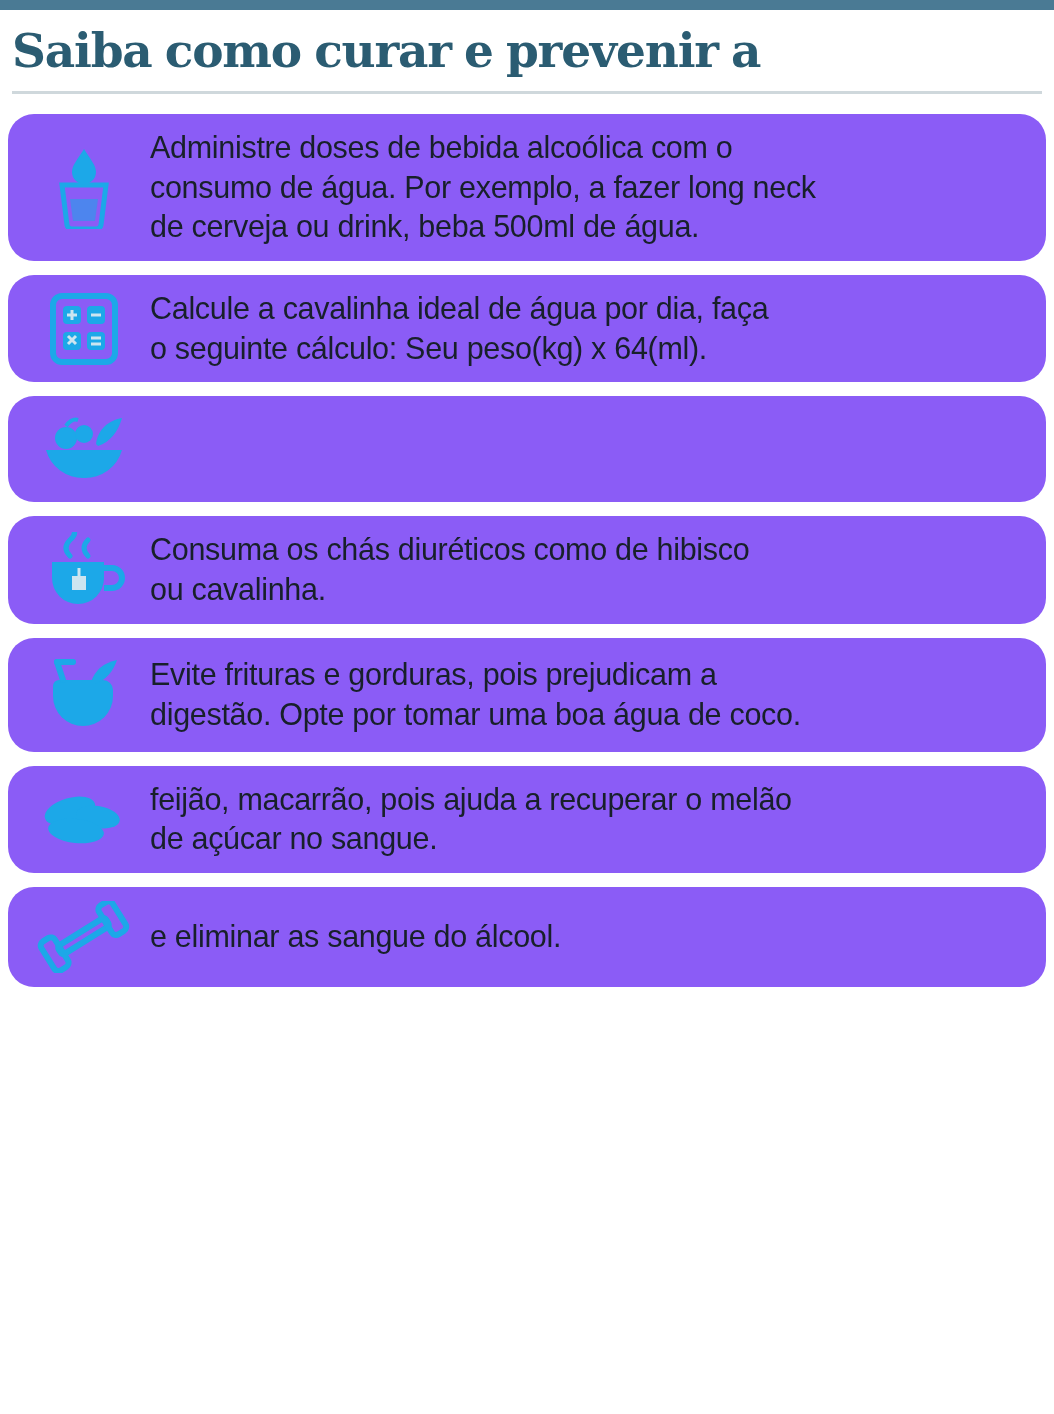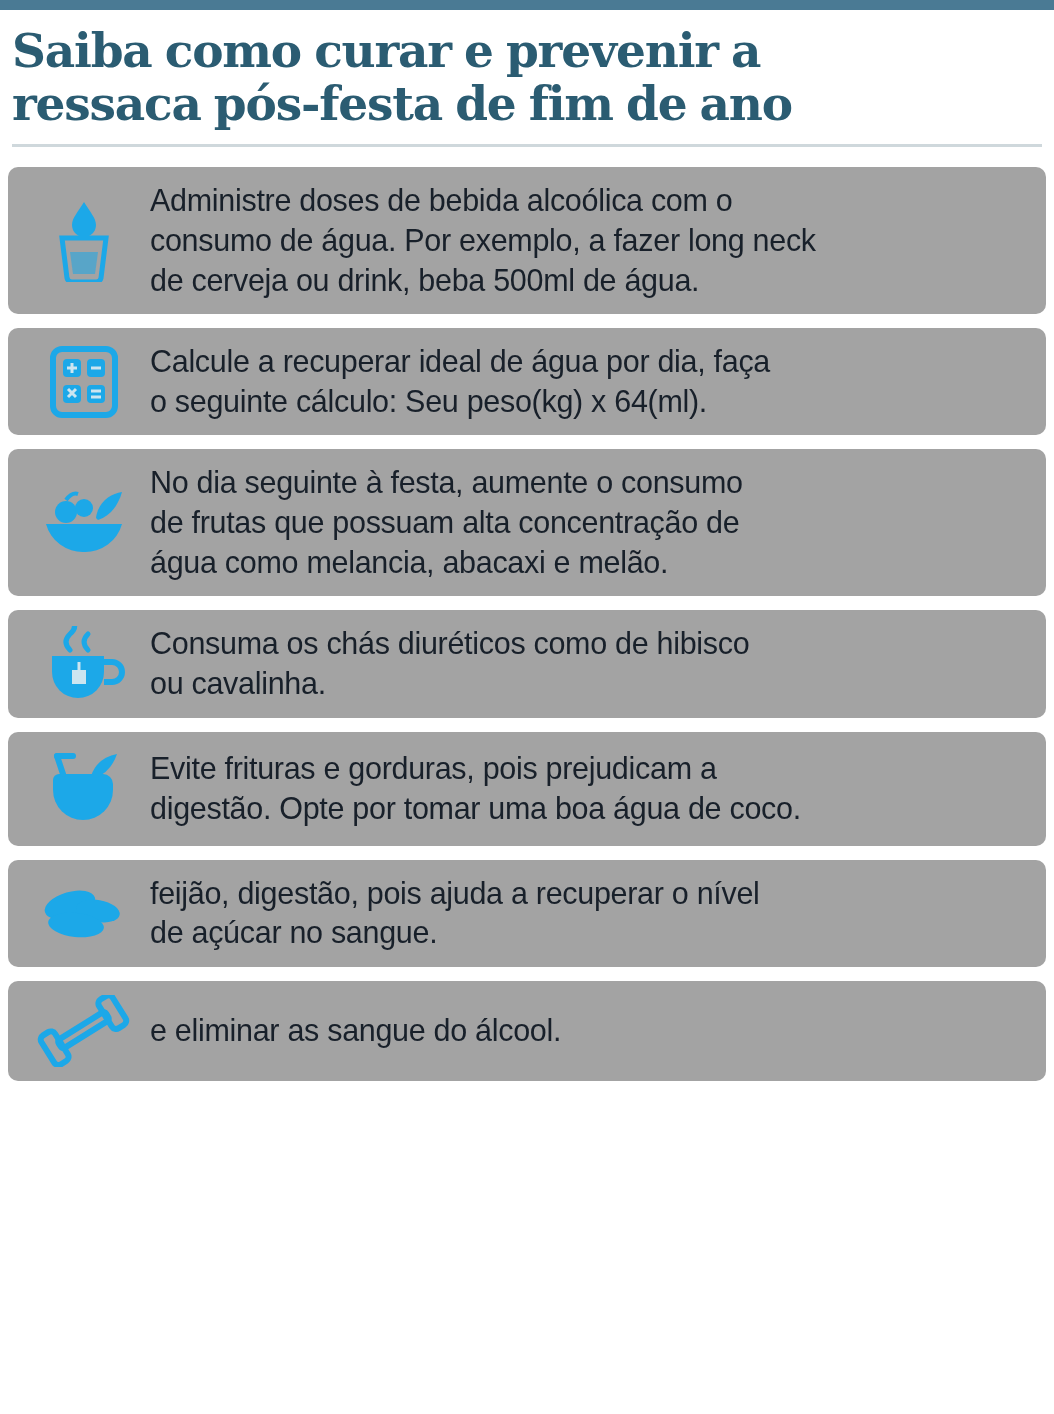--- a/index.html
+++ b/index.html
@@ -43,22 +43,22 @@
     background: #cfd8dc;
     margin: 14px 0 10px 0;
     width: 100%;
   }
   .list {
     padding: 0 8px 0 8px;
   }
   .card {
     display: flex;
     align-items: center;
-    background: #a3a3a3;
-    border-radius: 10px;
+    background: #8b5cf6;
+    border-radius: 26px;
     margin-bottom: 14px;
     padding: 14px 18px 14px 10px;
     box-sizing: border-box;
     min-height: 92px;
   }
   .icon-cell {
     flex: 0 0 132px;
     display: flex;
     align-items: center;
     justify-content: center;
@@ -82,21 +82,20 @@
 </head>
 <body>
 
 <div class="page">
 
   <div class="top-bar"></div>
 
   <div class="header">
     <h1 class="title">
       <span>Saiba como curar e prevenir a</span><br>
-      <span>ressaca pós-festa de fim de ano</span>
     </h1>
     <div class="rule"></div>
   </div>
 
   <div class="list">
 
     <div class="card">
       <div class="icon-cell">
         <svg width="72" height="82" viewBox="0 0 72 82">
           <path d="M36 2 C30 12 24 18 24 25 a12 12 0 0 0 24 0 C48 18 42 12 36 2 Z" fill="#1ca8e8"></path>
@@ -119,39 +118,34 @@
           <rect x="48" y="16" width="18" height="18" rx="4" fill="#1ca8e8"></rect>
           <rect x="24" y="42" width="18" height="18" rx="4" fill="#1ca8e8"></rect>
           <rect x="48" y="42" width="18" height="18" rx="4" fill="#1ca8e8"></rect>
           <path d="M33 20 v10 M28 25 h10" stroke="#cce5f0" stroke-width="3"></path>
           <path d="M52 25 h10" stroke="#cce5f0" stroke-width="3"></path>
           <path d="M29 46 l8 8 M37 46 l-8 8" stroke="#cce5f0" stroke-width="3"></path>
           <path d="M52 48 h10 M52 54 h10" stroke="#cce5f0" stroke-width="3"></path>
         </svg>
       </div>
       <div class="text-cell">
-        <span class="ln">Calcule a recuperar ideal de água por dia, faça</span>
+        <span class="ln">Calcule a cavalinha ideal de água por dia, faça</span>
         <span class="ln">o seguinte cálculo: Seu peso(kg) x 64(ml).</span>
       </div>
     </div>
 
     <div class="card">
       <div class="icon-cell">
         <svg width="104" height="78" viewBox="0 0 104 78">
           <path d="M14 40 h76 a38 38 0 0 1 -38 28 a38 38 0 0 1 -38 -28 Z" fill="#1ca8e8"></path>
           <circle cx="34" cy="28" r="11" fill="#1ca8e8"></circle>
           <circle cx="52" cy="24" r="9" fill="#1ca8e8"></circle>
           <path d="M64 34 C66 18 78 10 90 8 C86 22 78 32 66 36 Z" fill="#1ca8e8"></path>
           <path d="M34 16 q6 -8 12 -6" stroke="#1ca8e8" stroke-width="4" fill="none"></path>
         </svg>
-      </div>
-      <div class="text-cell">
-        <span class="ln">No dia seguinte à festa, aumente o consumo</span>
-        <span class="ln">de frutas que possuam alta concentração de</span>
-        <span class="ln">água como melancia, abacaxi e melão.</span>
       </div>
     </div>
 
     <div class="card">
       <div class="icon-cell">
         <svg width="100" height="76" viewBox="0 0 100 76">
           <path d="M18 30 h52 v16 a26 26 0 0 1 -26 26 a26 26 0 0 1 -26 -26 Z" fill="#1ca8e8"></path>
           <path d="M70 36 h8 a10 10 0 0 1 0 20 h-8" fill="none" stroke="#1ca8e8" stroke-width="6"></path>
           <rect x="38" y="44" width="14" height="14" fill="#cce5f0"></rect>
           <path d="M45 44 v-8" stroke="#cce5f0" stroke-width="3"></path>
@@ -182,21 +176,21 @@
 
     <div class="card">
       <div class="icon-cell">
         <svg width="104" height="64" viewBox="0 0 104 64">
           <ellipse cx="38" cy="24" rx="26" ry="13" transform="rotate(-16 38 24)" fill="#1ca8e8"></ellipse>
           <ellipse cx="66" cy="30" rx="22" ry="11" transform="rotate(10 66 30)" fill="#1ca8e8"></ellipse>
           <ellipse cx="44" cy="44" rx="28" ry="12" transform="rotate(6 44 44)" fill="#1ca8e8"></ellipse>
         </svg>
       </div>
       <div class="text-cell">
-        <span class="ln">feijão, digestão, pois ajuda a recuperar o nível</span>
+        <span class="ln">feijão, macarrão, pois ajuda a recuperar o melão</span>
         <span class="ln">de açúcar no sangue.</span>
       </div>
     </div>
 
     <div class="card">
       <div class="icon-cell">
         <svg width="100" height="72" viewBox="0 0 100 72">
           <g transform="rotate(-32 50 36)">
             <rect x="22" y="30" width="56" height="10" rx="3" fill="none" stroke="#1ca8e8" stroke-width="6"></rect>
             <rect x="8" y="18" width="16" height="34" rx="5" fill="none" stroke="#1ca8e8" stroke-width="6"></rect>

